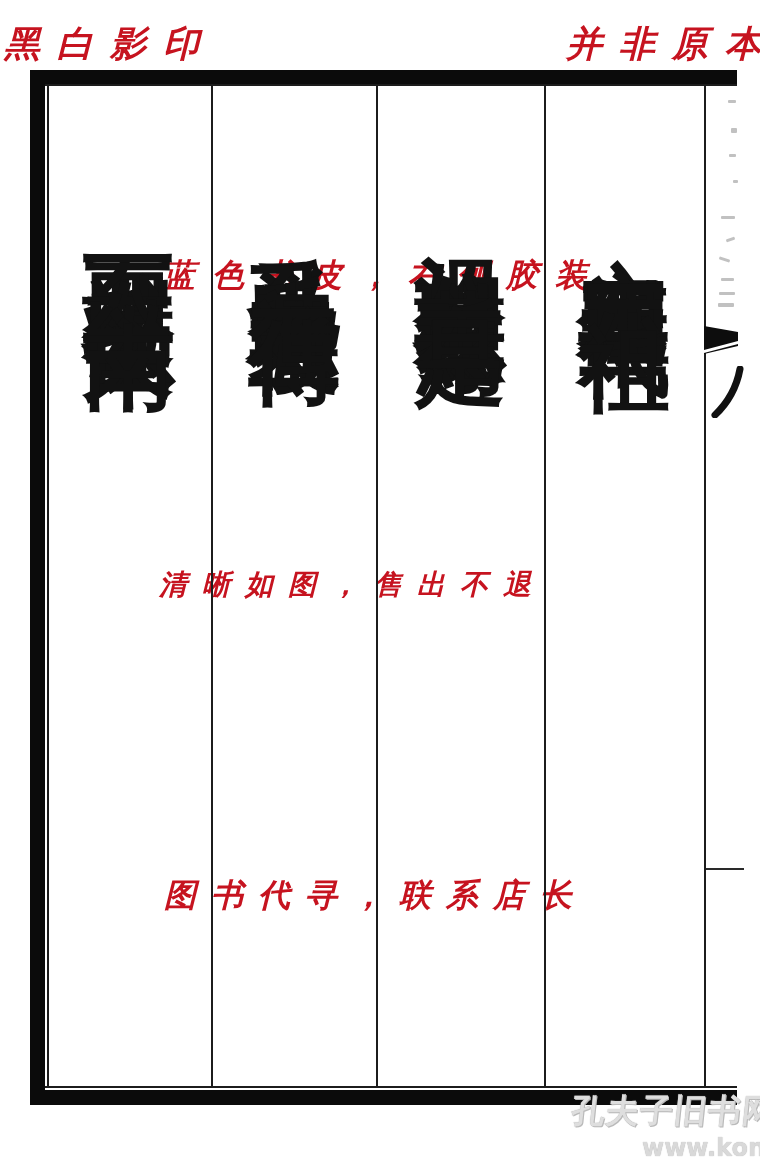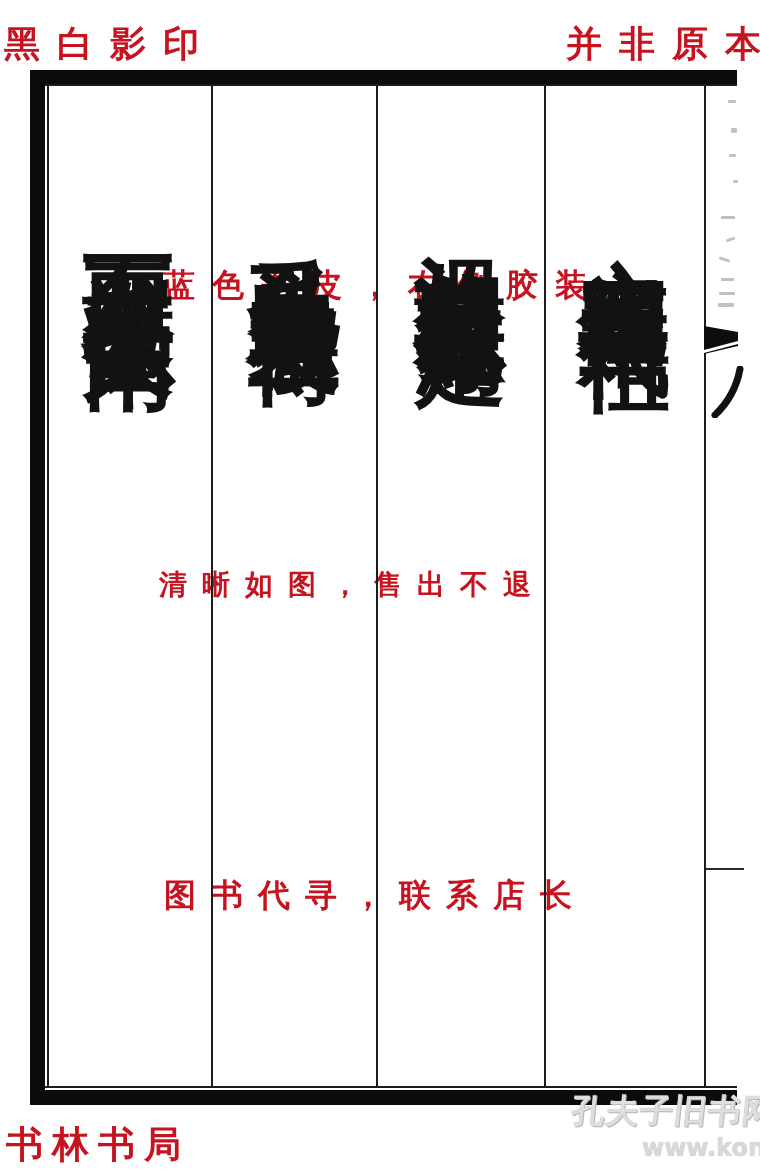--- a/index.html
+++ b/index.html
@@ -3,25 +3,25 @@
 <meta charset="utf-8">
 <style>
   html,body{margin:0;padding:0;background:#fff;}
   .screen{
     position:relative;width:760px;height:1171px;background:#ffffff;overflow:hidden;
     font-family:"DejaVu Serif","Liberation Serif",serif;
   }
   
   .wm{
     position:absolute;color:#c6131f;font-weight:bold;white-space:nowrap;
-    font-family:"DejaVu Serif","Liberation Serif",serif;line-height:1;
+    font-family:"DejaVu Serif","Liberation Serif",serif;line-height:1;font-style:italic;
   }
   .wm-tl{left:4px;top:25px;font-size:36px;letter-spacing:17px;}
   .wm-tr{left:566px;top:25px;font-size:36px;letter-spacing:17px;}
-  .wm-r1{left:163px;top:269px;font-size:32px;letter-spacing:17px;}
+  .wm-r1{left:163px;top:259px;font-size:32px;letter-spacing:17px;}
   .wm-r2{left:159px;top:571px;font-size:28px;letter-spacing:15px;}
   .wm-r3{left:164px;top:879px;font-size:32px;letter-spacing:15px;}
   .wm-bl{left:6px;top:1126px;font-size:37px;letter-spacing:9px;}
   
   .bar{position:absolute;background:#0b0b0b;}
   .bar-top{left:30px;top:70px;width:707px;height:14px;}
   .bar-left{left:30px;top:70px;width:15px;height:1035px;}
   .bar-bottom{left:30px;top:1090px;width:707px;height:15px;}
   .thin{position:absolute;background:#1c1c1c;}
   .thin-top{left:45px;top:84px;width:692px;height:2px;}
@@ -61,21 +61,20 @@
 </head>
 <body>
 
 <div class="screen">
 
   <div class="wm wm-tl">黑白影印</div>
   <div class="wm wm-tr">并非原本</div>
   <div class="wm wm-r1">蓝色书皮，右侧胶装</div>
   <div class="wm wm-r2">清晰如图，售出不退</div>
   <div class="wm wm-r3">图书代寻，联系店长</div>
-  <div class="wm wm-bl">书林书局</div>
 
   <div class="bar bar-top"></div>
   <div class="bar bar-left"></div>
   <div class="bar bar-bottom"></div>
   <div class="thin thin-top"></div>
   <div class="thin thin-left"></div>
   <div class="thin thin-bottom"></div>
   <div class="divider div-1"></div>
   <div class="divider div-2"></div>
   <div class="divider div-3"></div>

